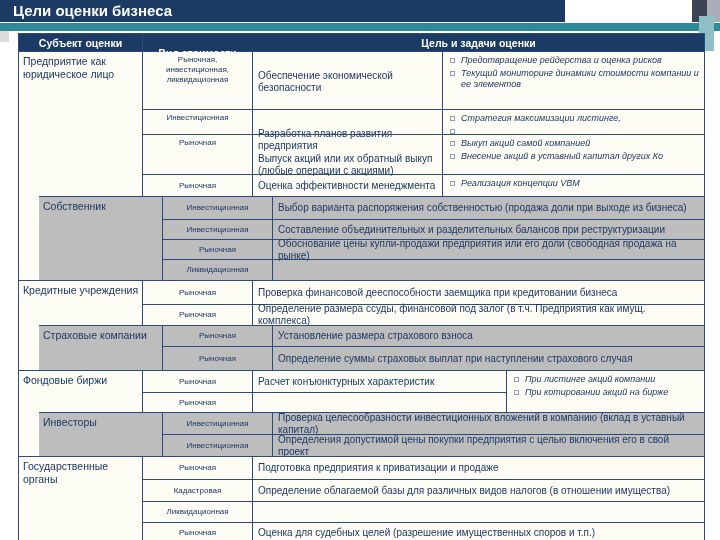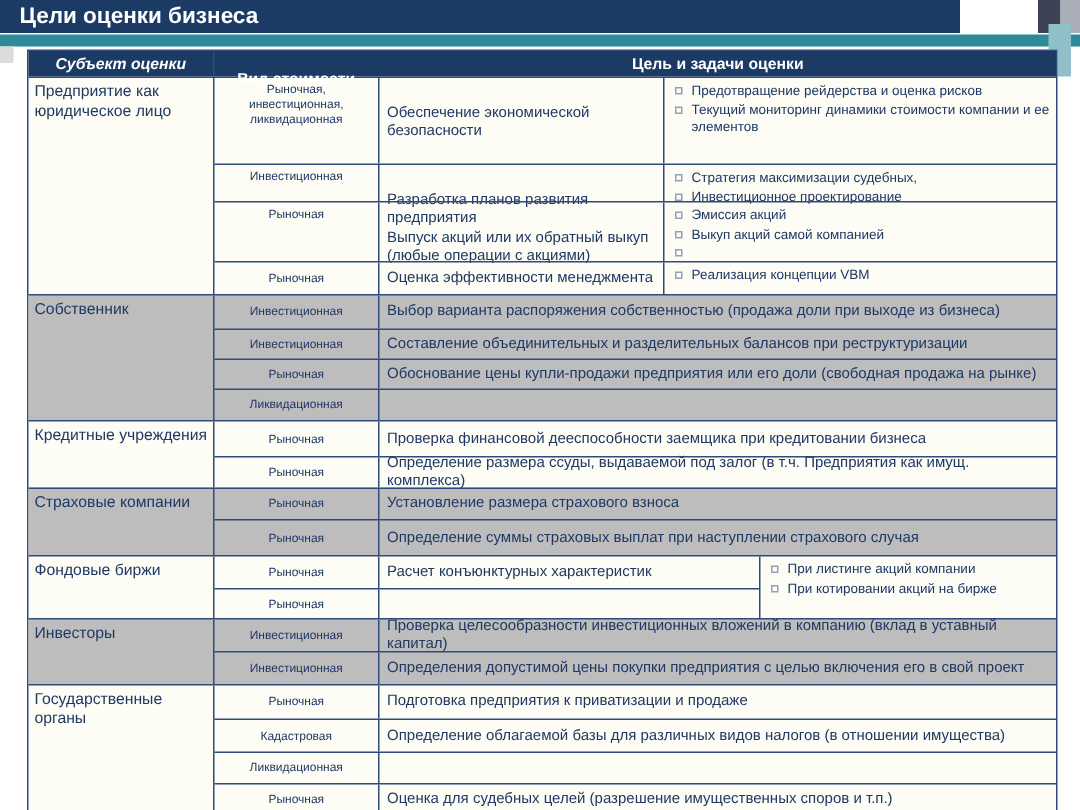--- a/index.html
+++ b/index.html
@@ -1,55 +1,55 @@
 <!DOCTYPE html>
 <html><head>
 <meta charset="utf-8">
 <style>
   * { margin:0; padding:0; box-sizing:border-box; }
   html,body { width:720px; height:540px; background:#fff; overflow:hidden;
               font-family:"Liberation Sans", sans-serif; }
   .stage { position:relative; width:720px; height:540px; background:#fff; }
 
   
-  .titlebar { position:absolute; left:0; top:0; width:640px; height:22px;
+  .titlebar { position:absolute; left:0; top:0; width:565px; height:22px;
               background:#1B3A64; color:#fff; font-size:15px; font-weight:bold;
               line-height:22px; padding-left:13px; }
   .dk-block  { position:absolute; left:692px; top:0; width:15px; height:22px; background:#3C4354; }
   .gray-strip{ position:absolute; left:707px; top:0; width:13px; height:22px; background:#A9AEB8; }
   .teal-band { position:absolute; left:0; top:23px; width:720px; height:8px; background:#2E8A99; }
   .teal-sq   { position:absolute; left:699px; top:16px; width:15px; height:35px; background:#8FC0C8; }
   .left-tab  { position:absolute; left:0; top:31px; width:9px; height:11px; background:#DCDCDC; }
 
   
   .tbl { position:absolute; left:18px; top:33px; width:687px;
          border:1px solid #2F4B7C; background:#FDFDF5; color:#1F3864; }
   .thead { display:flex; height:17px; background:#1B3A64; color:#fff;
            font-size:10.5px; font-weight:600; }
   .thead .hc { display:flex; align-items:center; justify-content:center; }
-  .hc1 { width:124px; border-right:1px solid #2F4B7C;font-style:italic; }
+  .hc1 { width:124px; border-right:1px solid #2F4B7C; }
   .hc2 { width:110px; border-right:1px solid #2F4B7C;margin-top:19px; }
   .hc3 { flex:1; }
 
   .group { display:flex; border-top:1px solid #2F4B7C;justify-content:space-between; }
   .group:first-of-type { border-top:none; }
-  .g-gray { background:#BDBDBD; }
+  .g-gray { background:#BDBDBD;margin-left:20px; }
   .subject { width:124px; border-right:1px solid #2F4B7C;
              font-size:10.5px; padding:3px 3px 0 4px; line-height:1.2; }
   .grows { flex:1; display:flex; flex-direction:column; }
   .trow { display:flex; }
   .trow + .trow { border-top:1px solid #2F4B7C; }
   .vtype { width:110px; border-right:1px solid #2F4B7C; font-size:8px;
            display:flex; align-items:center; justify-content:center;
            text-align:center; padding:2px 4px; line-height:1.25; }
   .top .vtype, .top.vtype { align-items:flex-start; padding-top:3px; }
   .goal { flex:1; font-size:10px; line-height:1.18; padding:2px 4px 2px 5px;
           display:flex; align-items:center; }
   .top .goal { align-items:flex-start; padding-top:18px; }
-  .bullets { border-left:1px solid #2F4B7C; padding:2px 3px 2px 6px; }
+  .bullets { border-left:1px solid #2F4B7C; padding:2px 3px 2px 6px;font-style:italic; }
   .b14 { width:262px; }
   .bfb { width:198px; }
   .bullet { display:flex; align-items:flex-start; font-size:9px;
             line-height:1.3; margin:1px 0; }
   .bsq { flex:0 0 auto; width:5px; height:5px; border:1px solid #93A1B8;
          margin:3px 6px 0 1px; background:transparent; }
 
   .split { flex-direction:row; }
   .leftrows { flex:1; display:flex; flex-direction:column; }
   .leftrows .trow + .trow { border-top:1px solid #2F4B7C; }
@@ -90,42 +90,38 @@
                 <span>Текущий мониторинг динамики стоимости компании и ее элементов</span>
               </div>
           </div>
         </div>
         <div class="trow top" style="height:25px">
           <div class="vtype">Инвестиционная</div>
           <div class="goal">Разработка планов развития предприятия</div>
           <div class="bullets b14">
             <div class="bullet">
                 <span class="bsq"></span>
-                <span>Стратегия максимизации судебных,</span>
-              </div>
-            <div class="bullet">
-                <span class="bsq"></span>
-                <span>Инвестиционное проектирование</span>
+                <span>Стратегия максимизации листинге,</span>
+              </div>
+            <div class="bullet">
+                <span class="bsq"></span>
               </div>
           </div>
         </div>
         <div class="trow top" style="height:40px">
           <div class="vtype">Рыночная</div>
           <div class="goal">Выпуск акций или их обратный выкуп (любые операции с акциями)</div>
           <div class="bullets b14">
             <div class="bullet">
                 <span class="bsq"></span>
-                <span>Эмиссия акций</span>
-              </div>
-            <div class="bullet">
-                <span class="bsq"></span>
                 <span>Выкуп акций самой компанией</span>
               </div>
             <div class="bullet">
                 <span class="bsq"></span>
+                <span>Внесение акций в уставный капитал других Ко</span>
               </div>
           </div>
         </div>
         <div class="trow" style="height:22px">
           <div class="vtype">Рыночная</div>
           <div class="goal">Оценка эффективности менеджмента</div>
           <div class="bullets b14">
             <div class="bullet">
                 <span class="bsq"></span>
                 <span>Реализация концепции VBM</span>
@@ -158,21 +154,21 @@
 
     <div class="group">
       <div class="subject">Кредитные учреждения</div>
       <div class="grows">
         <div class="trow" style="height:23px">
           <div class="vtype">Рыночная</div>
           <div class="goal">Проверка финансовой дееспособности заемщика при кредитовании бизнеса</div>
         </div>
         <div class="trow" style="height:21px">
           <div class="vtype">Рыночная</div>
-          <div class="goal">Определение размера ссуды, выдаваемой под залог (в т.ч. Предприятия как имущ. комплекса)</div>
+          <div class="goal">Определение размера ссуды, финансовой под залог (в т.ч. Предприятия как имущ. комплекса)</div>
         </div>
       </div>
     </div>
 
     <div class="group g-gray">
       <div class="subject">Страховые компании</div>
       <div class="grows">
         <div class="trow" style="height:20px">
           <div class="vtype">Рыночная</div>
           <div class="goal">Установление размера страхового взноса</div>

